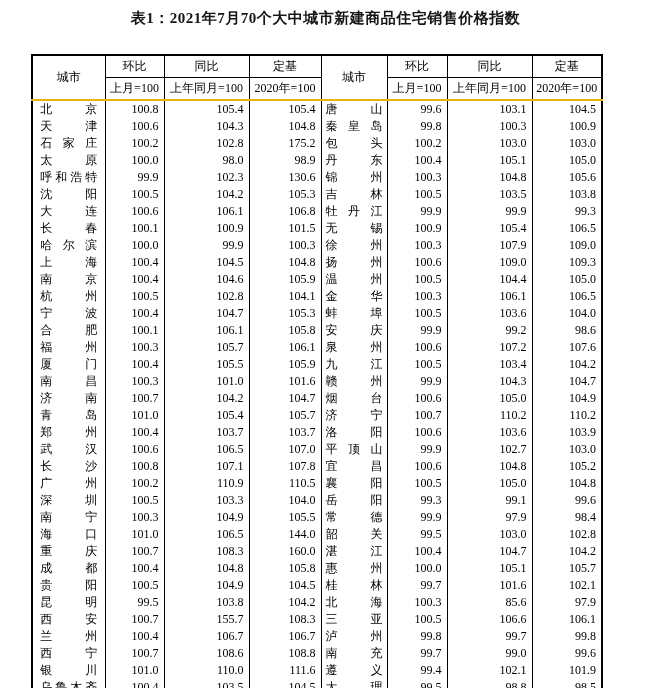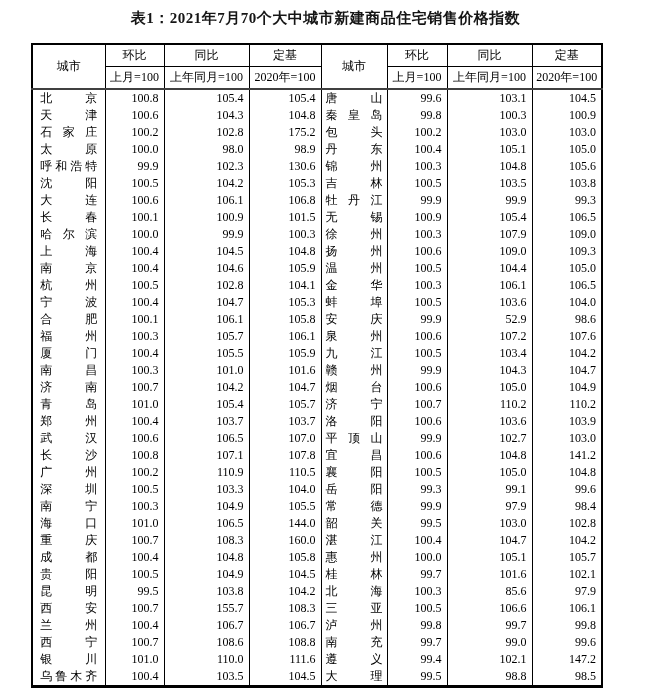--- a/index.html
+++ b/index.html
@@ -9,21 +9,21 @@
     color: #000000;
     font-family: "Liberation Serif", "DejaVu Sans", serif;
   }
   body {
     width: 651px;
     height: 688px;
     overflow: hidden;
   }
   .page-title {
     padding-top: 9px;
-    margin: 0 0 15px 0;
+    margin: 0 0 26px 0;
     text-align: center;
     font-size: 15px;
     font-weight: bold;
     letter-spacing: 0.5px;
     color: #151515;
   }
   table.price-index {
     border-collapse: collapse;
     table-layout: fixed;
     width: 570px;
@@ -48,21 +48,21 @@
     white-space: nowrap;
   }
   thead th {
     font-weight: normal;
     font-size: 12px;
     height: 21px;
     text-align: center;
     vertical-align: middle;
   }
   thead tr.hdr-top th { border-bottom: 1px solid #000; }
-  thead { border-bottom: 2px solid #404040; }
+  thead { border-bottom: 2px solid #eab308; }
 
   tbody td {
     font-size: 12px;
     height: 16.75px;
     vertical-align: middle;
   }
   td.num {
     text-align: right;
     padding-right: 5px;
   }
@@ -242,21 +242,21 @@
         <td class="num">103.6</td>
         <td class="num">104.0</td>
       </tr>
       <tr>
         <td class="city"><span class="cname">合肥</span></td>
         <td class="num">100.1</td>
         <td class="num">106.1</td>
         <td class="num">105.8</td>
         <td class="city"><span class="cname">安庆</span></td>
         <td class="num">99.9</td>
-        <td class="num">52.9</td>
+        <td class="num">99.2</td>
         <td class="num">98.6</td>
       </tr>
       <tr>
         <td class="city"><span class="cname">福州</span></td>
         <td class="num">100.3</td>
         <td class="num">105.7</td>
         <td class="num">106.1</td>
         <td class="city"><span class="cname">泉州</span></td>
         <td class="num">100.6</td>
         <td class="num">107.2</td>
@@ -323,21 +323,21 @@
         <td class="num">103.0</td>
       </tr>
       <tr>
         <td class="city"><span class="cname">长沙</span></td>
         <td class="num">100.8</td>
         <td class="num">107.1</td>
         <td class="num">107.8</td>
         <td class="city"><span class="cname">宜昌</span></td>
         <td class="num">100.6</td>
         <td class="num">104.8</td>
-        <td class="num">141.2</td>
+        <td class="num">105.2</td>
       </tr>
       <tr>
         <td class="city"><span class="cname">广州</span></td>
         <td class="num">100.2</td>
         <td class="num">110.9</td>
         <td class="num">110.5</td>
         <td class="city"><span class="cname">襄阳</span></td>
         <td class="num">100.5</td>
         <td class="num">105.0</td>
         <td class="num">104.8</td>
@@ -443,21 +443,21 @@
         <td class="num">99.6</td>
       </tr>
       <tr>
         <td class="city"><span class="cname">银川</span></td>
         <td class="num">101.0</td>
         <td class="num">110.0</td>
         <td class="num">111.6</td>
         <td class="city"><span class="cname">遵义</span></td>
         <td class="num">99.4</td>
         <td class="num">102.1</td>
-        <td class="num">147.2</td>
+        <td class="num">101.9</td>
       </tr>
       <tr>
         <td class="city"><span class="cname">乌鲁木齐</span></td>
         <td class="num">100.4</td>
         <td class="num">103.5</td>
         <td class="num">104.5</td>
         <td class="city"><span class="cname">大理</span></td>
         <td class="num">99.5</td>
         <td class="num">98.8</td>
         <td class="num">98.5</td>

